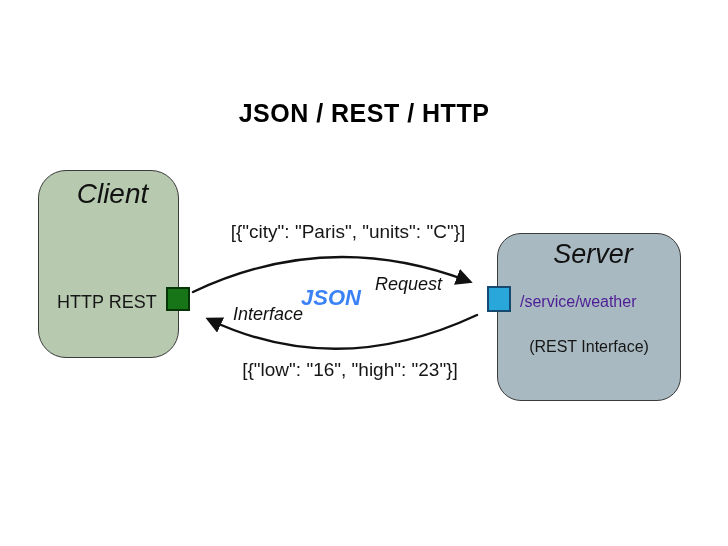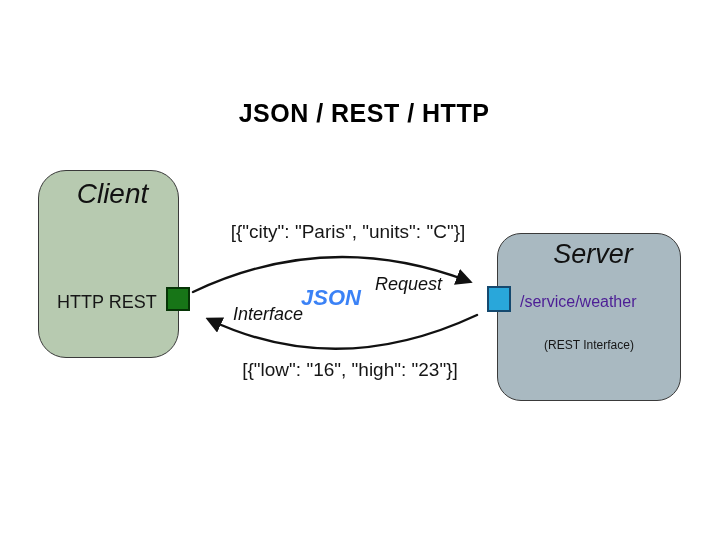--- a/index.html
+++ b/index.html
@@ -81,21 +81,21 @@
   .endpoint {
     position: absolute;
     left: 22px; top: 59px;
     font-size: 16px;
     color: #4c1d95;
   }
   .rest-interface {
     position: absolute;
     left: 0; right: 0; top: 104px;
     text-align: center;
-    font-size: 12px;
+    font-size: 16px;
     color: #161616;
   }
 
   
   .port {
     z-index: 3;
     box-sizing: border-box;
   }
   .client-port {
     left: 166px; top: 287px;

